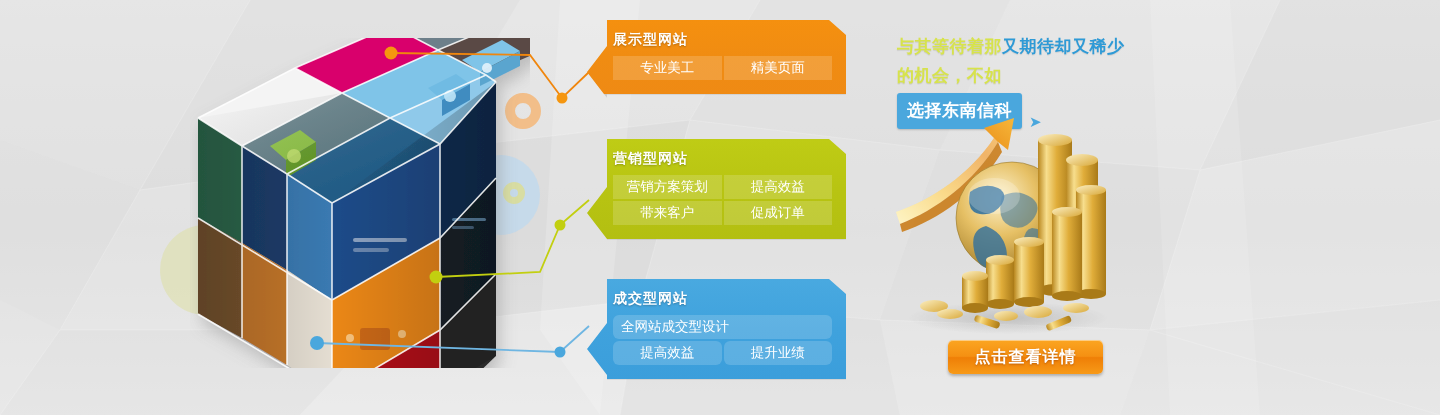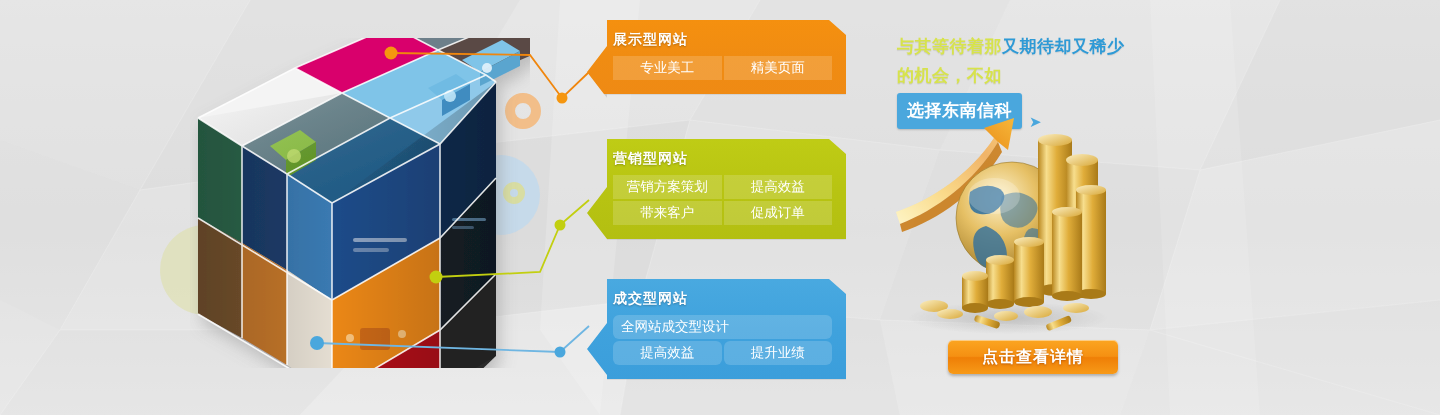--- a/index.html
+++ b/index.html
@@ -123,21 +123,21 @@
     border-radius: 3px;
     box-shadow: 0 1px 2px rgba(0,0,0,0.18);
   }
   .hl-arrow { color: #4aa7dd; font-size: 15px; line-height: 1; }
 
   .illustration { position: absolute; left: 890px; top: 100px; width: 230px; height: 235px; }
 
   .cta-button {
     position: absolute;
     left: 948px; top: 340px;
-    width: 170px; height: 34px;
+    width: 155px; height: 34px;
     border: 0;
     border-radius: 5px;
     background: linear-gradient(180deg, #fba521 0%, #f59012 48%, #ef7f06 52%, #f79a18 100%);
     box-shadow: 0 2px 3px rgba(0,0,0,0.25), inset 0 1px 0 rgba(255,255,255,0.45);
     color: #ffffff;
     font-family: "Liberation Sans", "DejaVu Sans", sans-serif;
     font-size: 16px;
     font-weight: bold;
     letter-spacing: 1px;
     text-shadow: 0 1px 2px rgba(150,60,0,0.55);

